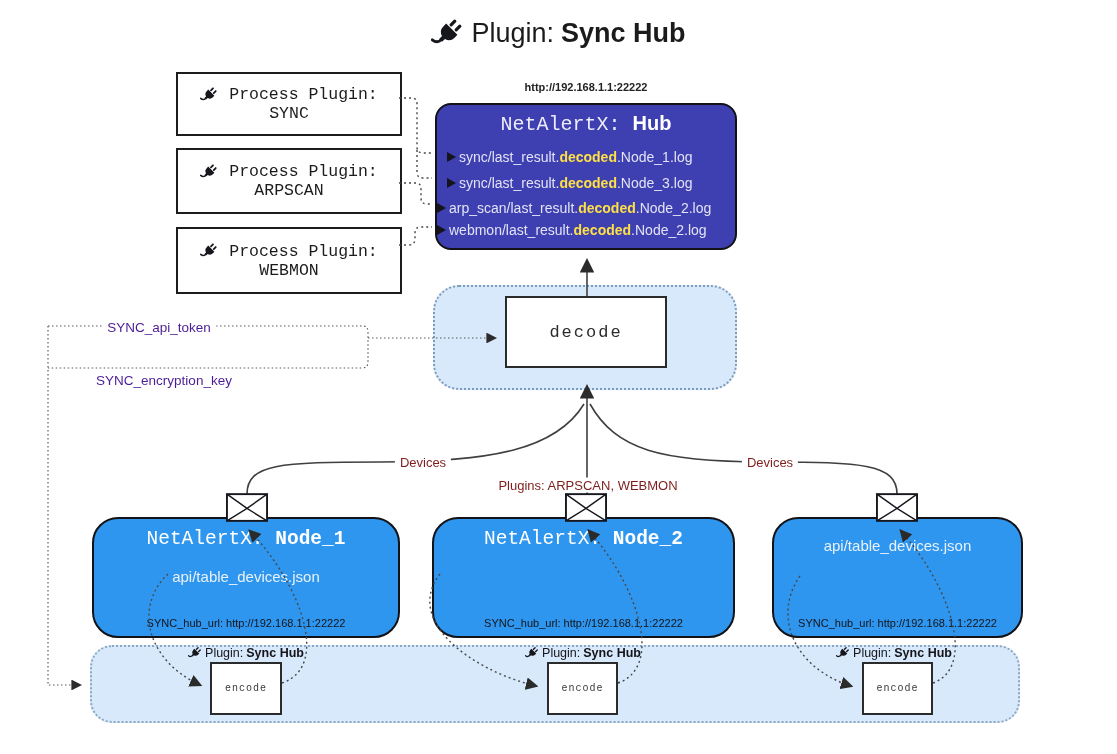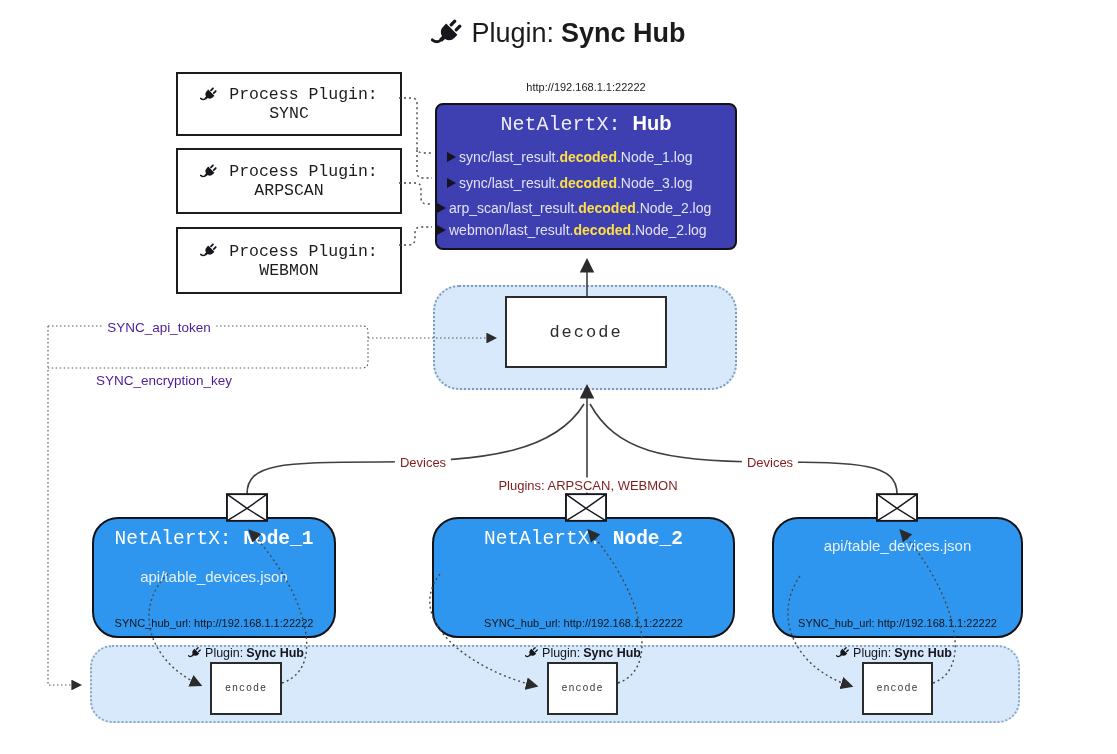--- a/index.html
+++ b/index.html
@@ -12,23 +12,23 @@
   .plug-lg{width:33px;height:33px;}
   .plug-sm{width:18px;height:18px;}
   .plug-xs{width:14px;height:14px;}
   
   .pbox{position:absolute;left:176px;width:222px;background:#fff;border:2px solid #1c1c1c;
         display:flex;flex-direction:column;align-items:center;justify-content:center;
         font-family:"Liberation Mono",monospace;font-size:16.5px;color:#1c1c1c;z-index:2;}
   .pbox .l1{display:flex;align-items:center;gap:11px;}
   
   .huburl{position:absolute;left:586px;top:81px;transform:translateX(-50%);
-          font-size:11px;color:#222;white-space:nowrap;z-index:2;}
+          font-size:11px;color:#222;white-space:nowrap;z-index:2;font-weight:bold;}
   .hub{position:absolute;left:435px;top:103px;width:302px;height:147px;background:#3e3fb0;
-       border:2px solid #121217;border-radius:8px;box-sizing:border-box;z-index:2;color:#e7e8f7;}
+       border:2px solid #121217;border-radius:16px;box-sizing:border-box;z-index:2;color:#e7e8f7;}
   .hub-title{text-align:center;margin-top:7px;font-family:"Liberation Mono",monospace;
              font-size:20px;color:#ecedf9;}
   .hub-title b{font-family:"Liberation Sans",sans-serif;font-weight:700;color:#fff;}
   .hubrow{position:absolute;display:flex;align-items:center;white-space:nowrap;
           font-size:14px;color:#e2e3f5;}
   .hubrow b{color:#fde047;}
   .tri{width:0;height:0;border-left:9px solid #14141a;border-top:5.5px solid transparent;
        border-bottom:5.5px solid transparent;margin-right:3px;flex:none;}
   
   .decode-band{position:absolute;left:433px;top:285px;width:304px;height:105px;
@@ -156,21 +156,21 @@
       <span class="tri"></span>
       <span>webmon/last_result.</span>
         <b>decoded</b>
         <span>.Node_2.log</span>
     </div>
   </div>
 
   <div class="decode-band"></div>
   <div class="decode-box">decode</div>
 
-  <div class="node" style="left:92px;width:244px;">
+  <div class="node" style="left:92px;width:308px;">
     <div class="node-title">
       <span>NetAlertX:</span>
       <b>Node_1</b>
     </div>
     <div class="node-files files-one">
       <div>api/table_devices.json</div>
     </div>
     <div class="node-url">SYNC_hub_url: http://192.168.1.1:22222</div>
   </div>
   <div class="node" style="left:432px;width:303px;">

